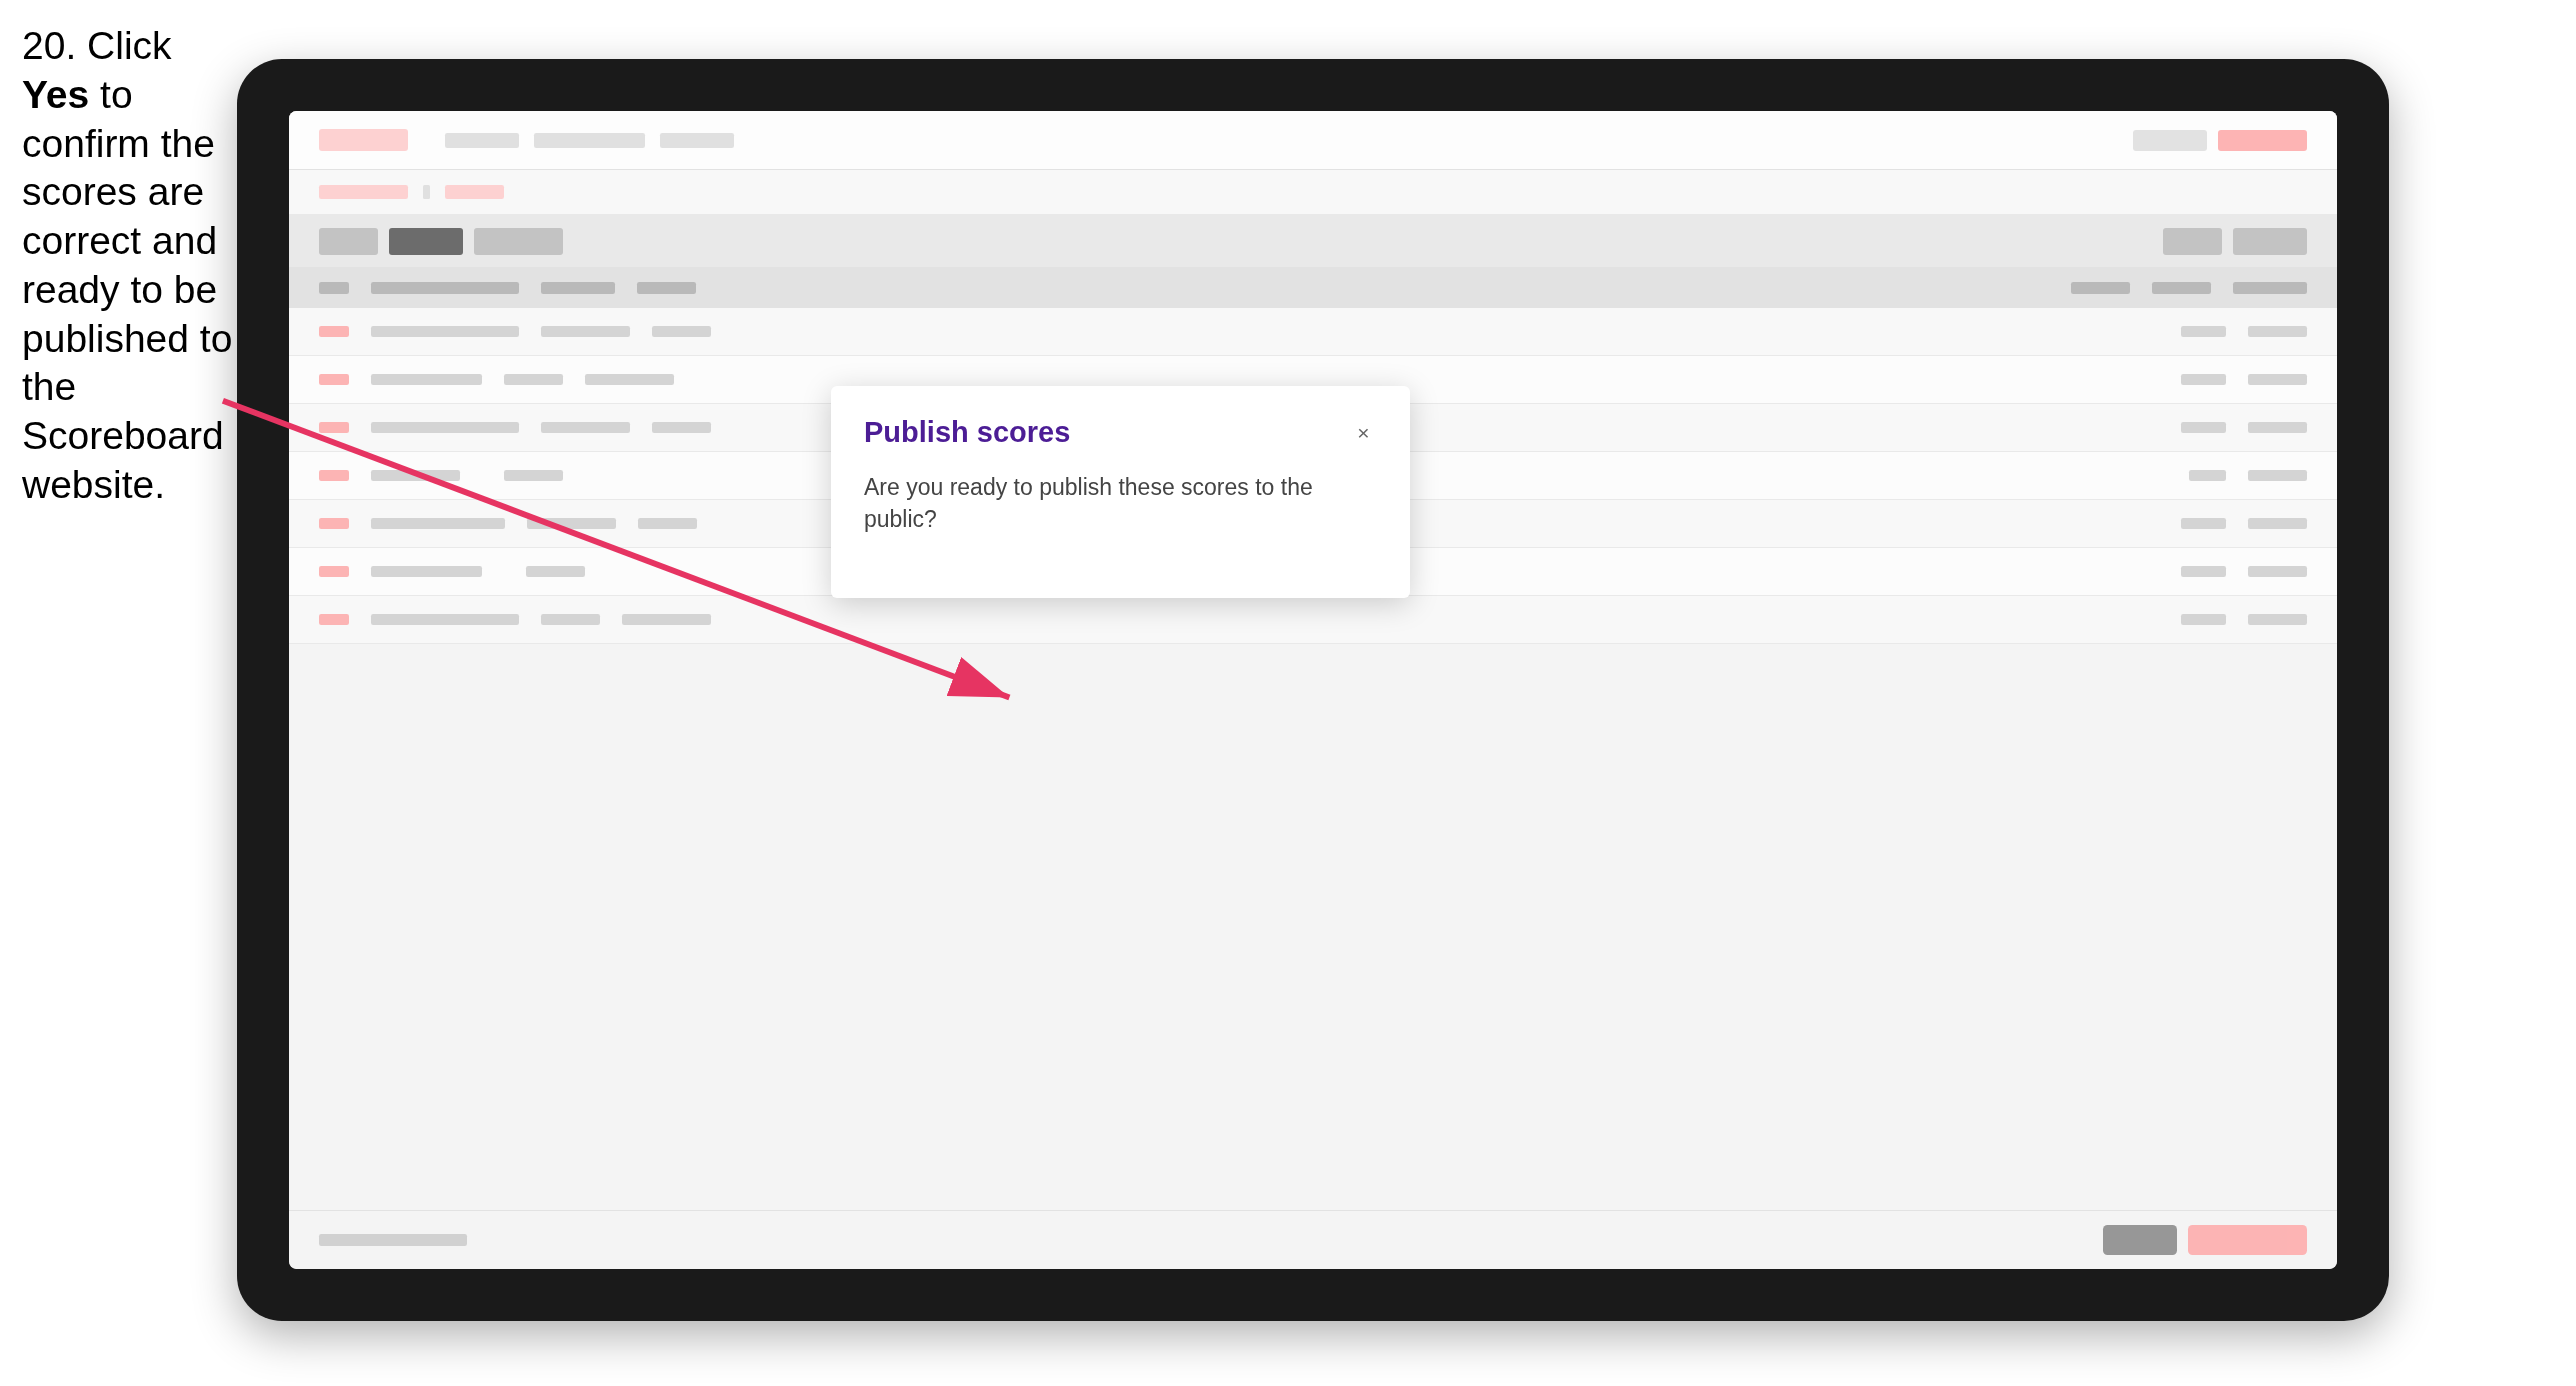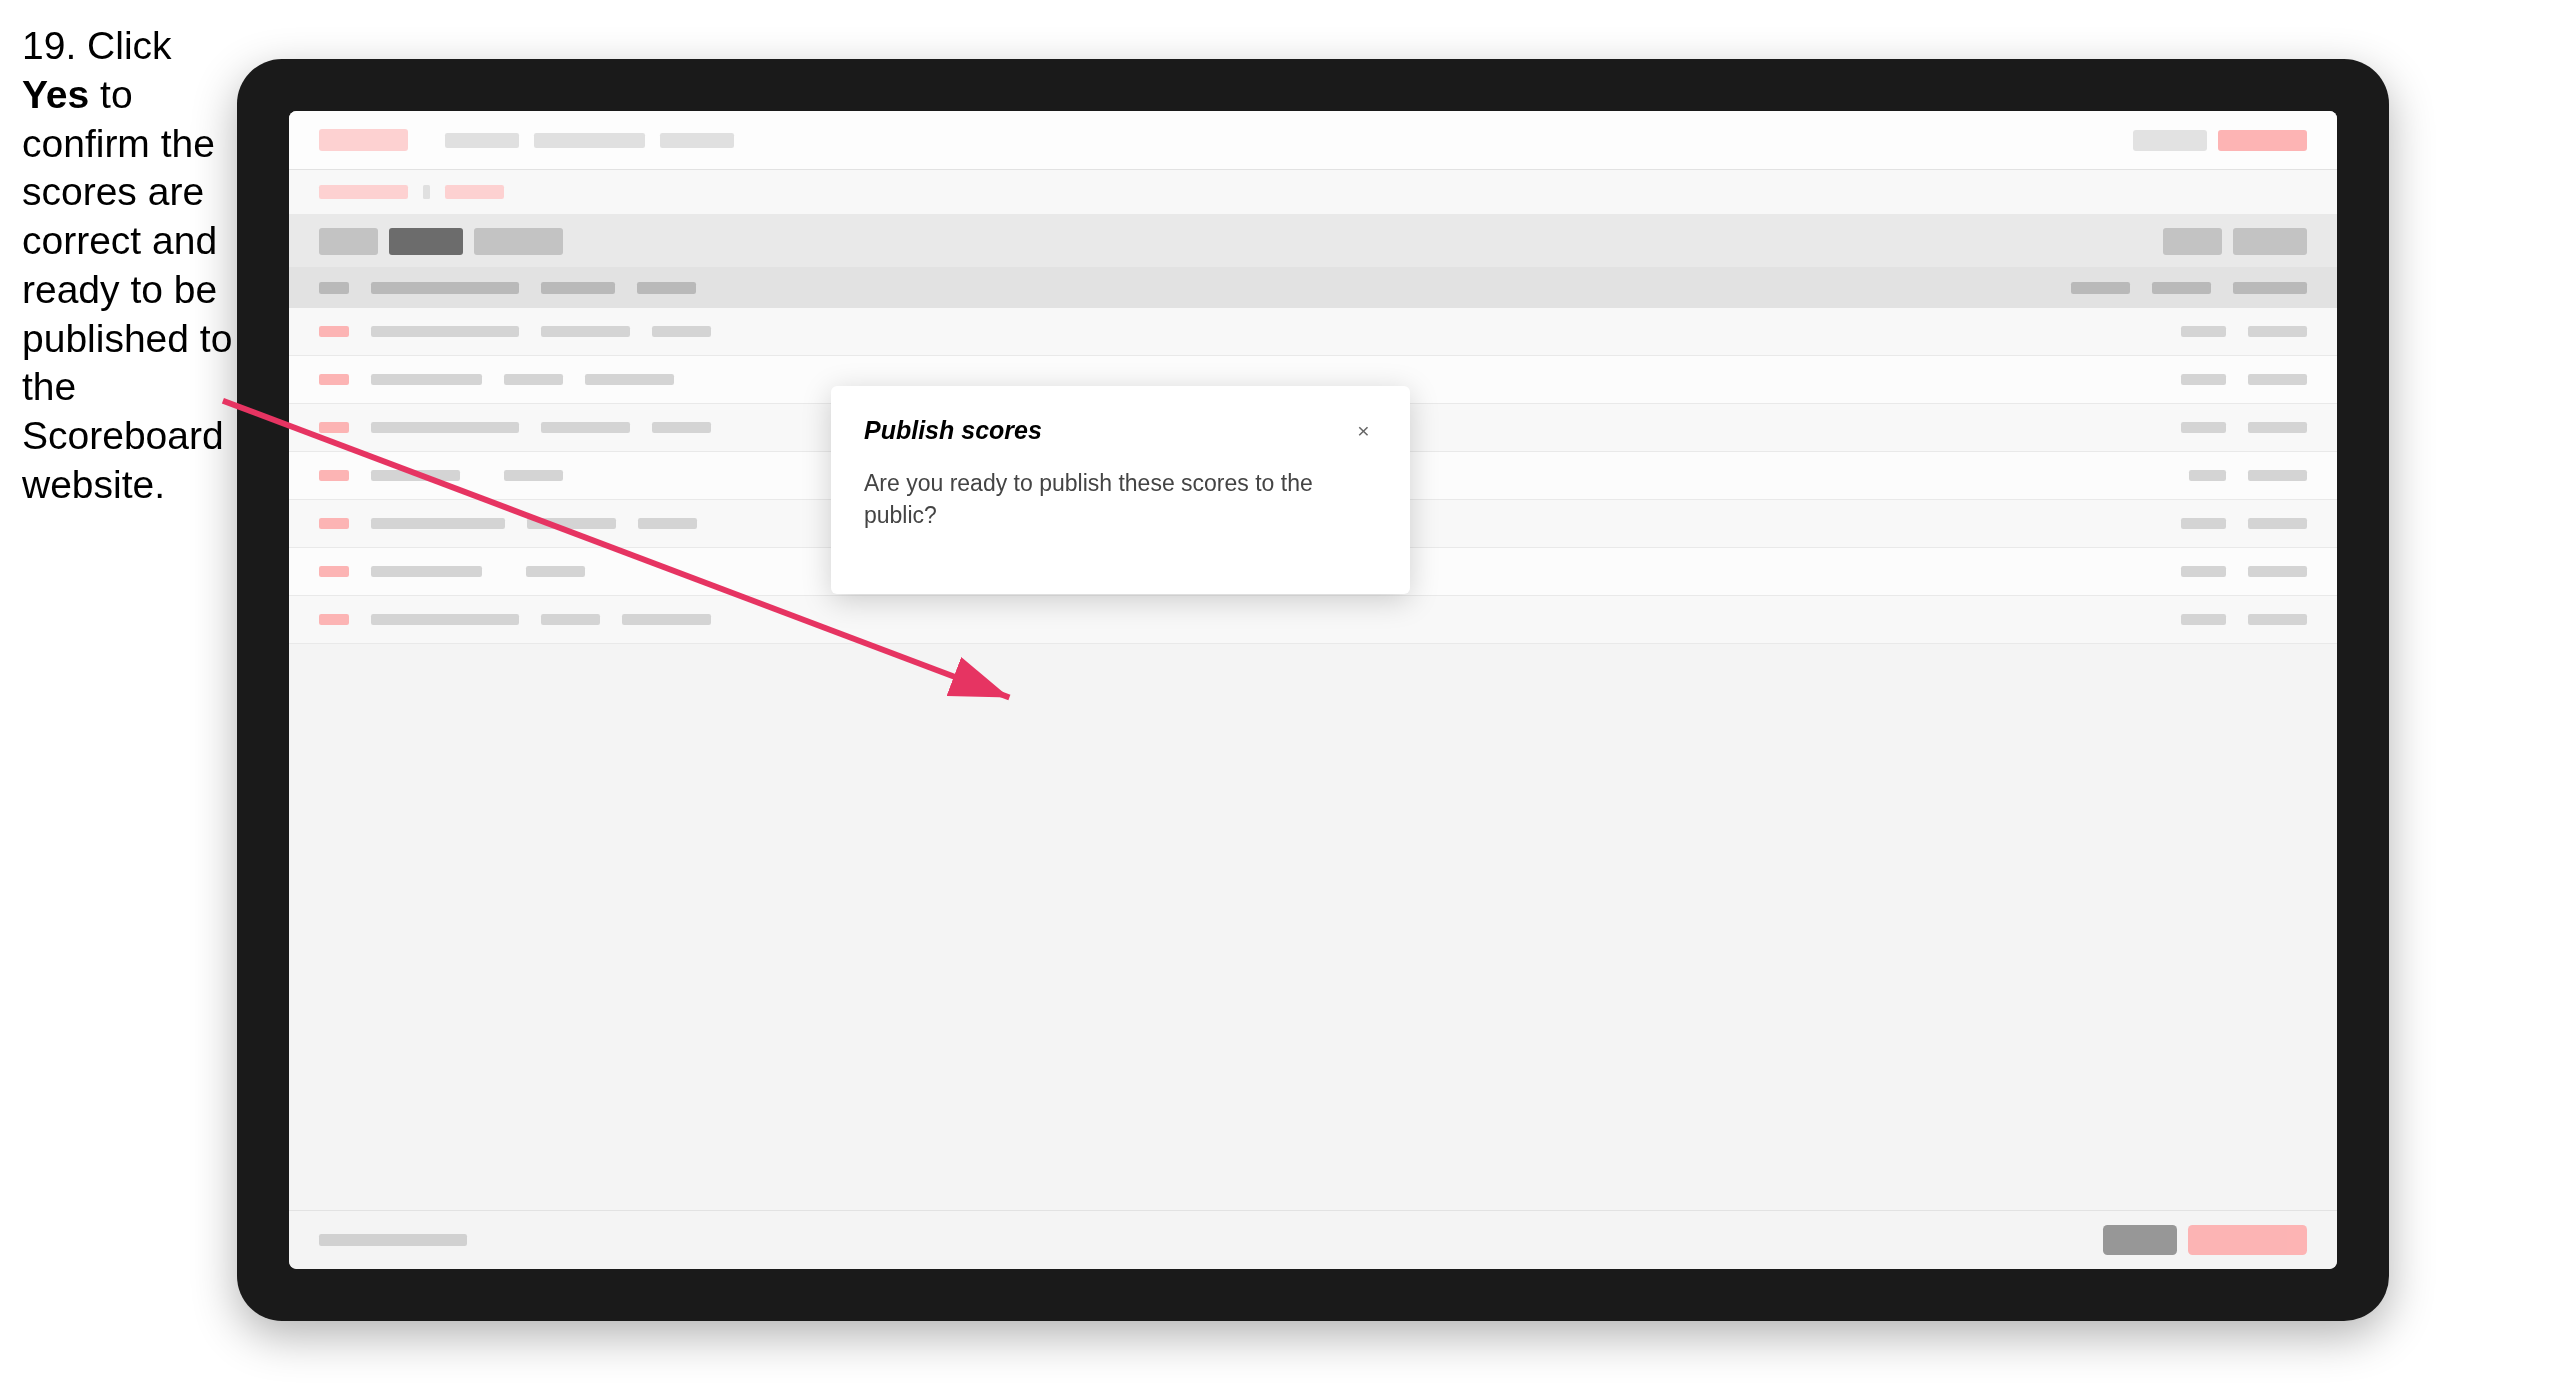--- a/index.html
+++ b/index.html
@@ -288,24 +288,23 @@
     }
 
     .dialog-header {
       display: flex;
       align-items: center;
       justify-content: space-between;
       margin-bottom: 22px;
     }
 
     .dialog-title {
-      font-size: 25px;
+      font-size: 29px;
       font-weight: 600;
-      color: #000000;
-      font-style: italic;
+      color: #4c1d95;
     }
 
     .dialog-close {
       width: 27px;
       height: 27px;
       display: flex;
       align-items: center;
       justify-content: center;
       cursor: pointer;
       font-size: 21px;
@@ -353,21 +352,21 @@
       left: 0;
       width: 100%;
       height: 100%;
       overflow: visible;
     }
   </style>
 </head>
 <body>
 
 <div class="instruction-text">
-  <span>19.</span>
+  <span>20.</span>
   Click <strong>Yes</strong> to confirm the scores are correct and ready to be published to the Scoreboard website.
 </div>
 
 <div class="tablet-outer">
   <div class="tablet-screen">
 
     <div class="app-background">
 
       <div class="app-header">
         <div class="app-logo"></div>

